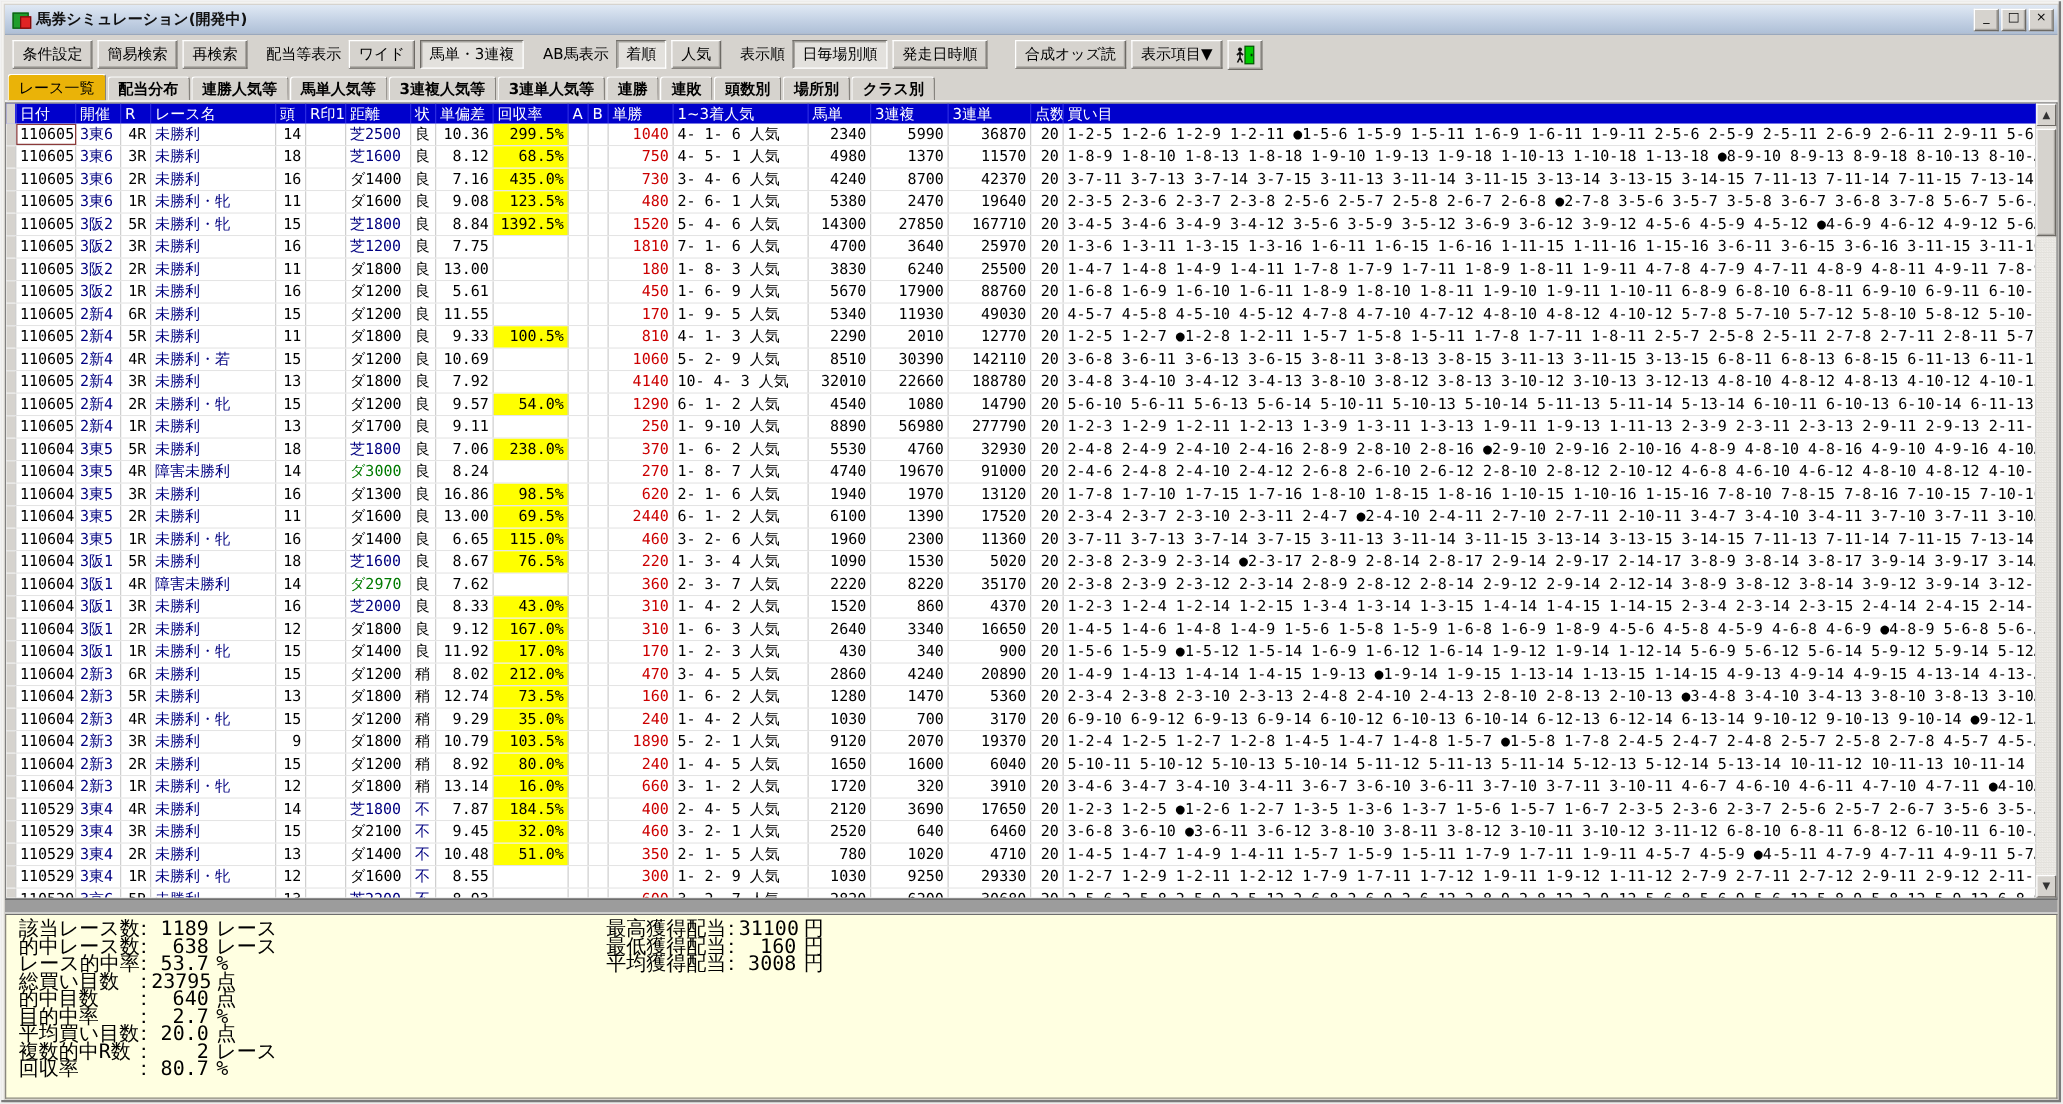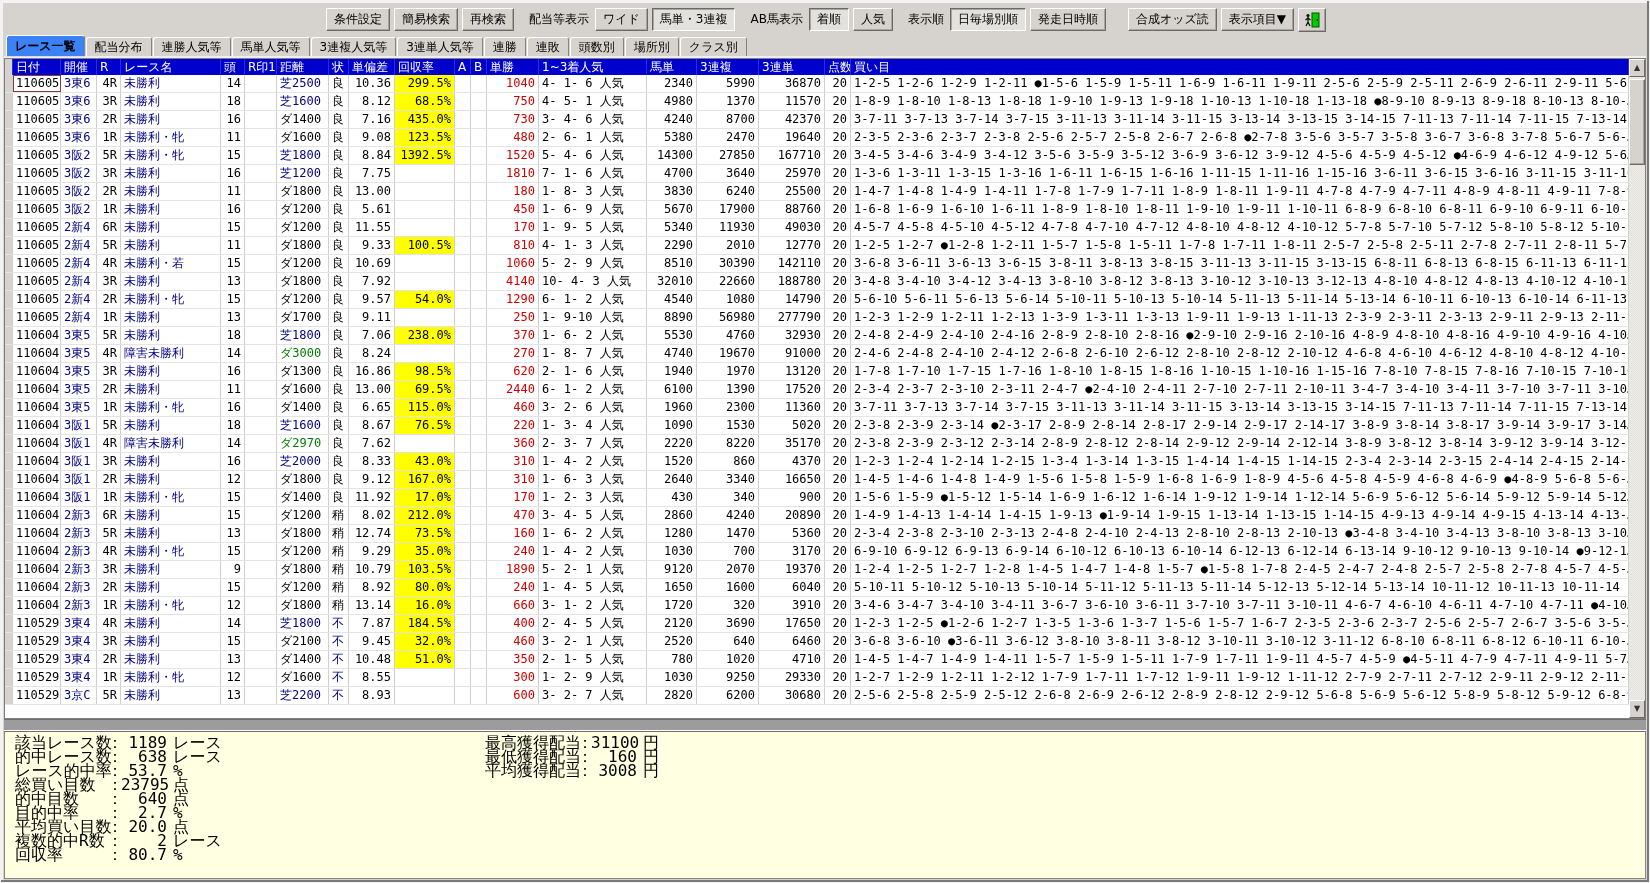--- a/index.html
+++ b/index.html
@@ -25,21 +25,21 @@
   .title-text{font-size:12px;font-weight:bold;color:#111;white-space:nowrap;flex:1;}
   .winbtns{display:flex;gap:2px;}
   .winbtn{
     width:18px;height:16px;font-size:10px;line-height:14px;text-align:center;
     background:#d6d3ce;border:1px solid;border-color:#fff #6d6a65 #6d6a65 #fff;
     box-shadow:inset -1px -1px 0 #a8a5a0;color:#000;cursor:default;
   }
   
   .toolbar{
     height:27px;flex:0 0 27px;display:flex;align-items:center;gap:4px;
-    padding:2px 4px 2px 6px;background:#d6d3ce;justify-content:center;
+    padding:2px 4px 2px 6px;background:#d6d3ce;
   }
   .tb-btn{
     font-size:12px;padding:2px 7px;background:#d6d3ce;color:#000;white-space:nowrap;
     border:1px solid;border-color:#fff #6d6a65 #6d6a65 #fff;box-shadow:inset -1px -1px 0 #a8a5a0;
   }
   .tb-btn.pressed{
     border-color:#6d6a65 #fff #fff #6d6a65;box-shadow:inset 1px 1px 0 #a8a5a0;background:#e3e1dd;
   }
   .tb-label{font-size:12px;margin:0 2px 0 11px;white-space:nowrap;}
   .tb-gap{width:14px;}
@@ -49,23 +49,23 @@
   }
   
   .tabstrip{
     height:21px;flex:0 0 21px;display:flex;align-items:flex-end;padding:0 2px;
     border-bottom:2px solid #f0efed;background:#d6d3ce;
   }
   .tab{
     font-size:12px;padding:2px 8px 1px 8px;margin-right:1px;white-space:nowrap;
     background:#d6d3ce;border:1px solid #86837e;border-bottom:none;
     border-top-color:#fff;border-left-color:#fff;
-    border-radius:3px 3px 0 0;height:15px;line-height:15px;color:#000;
-  }
-  .tab.active{background:#3b82f6;font-weight:bold;height:17px;line-height:17px;box-shadow:0 1px 0 #dcd9d4;}
+    border-radius:3px 3px 0 0;height:15px;line-height:15px;color:#000;font-weight:bold;
+  }
+  .tab.active{background:#eab308;font-weight:normal;height:17px;line-height:17px;box-shadow:0 1px 0 #dcd9d4;}
   
   .table-wrap{flex:1;display:flex;background:#404040;min-height:0;}
   .table-main{flex:1;display:flex;flex-direction:column;min-width:0;border:1px solid #808080;border-right:none;background:#fff;}
   .grid-row{display:grid;align-items:center;}
   .thead{
     background:#0000cc;color:#fff;height:16px;flex:0 0 16px;font-size:12px;
   }
   .thead .hcell{padding:0 3px;overflow:hidden;white-space:pre;border-right:1px solid #2a2ae0;height:16px;line-height:16px;}
   .tbody{flex:1;overflow:hidden;background:#fff;position:relative;}
   .trow{height:17px;font-size:12px;border-bottom:1px solid #e4e4e4;background:#fff;}
@@ -107,20 +107,32 @@
   .sum-colon{display:inline-block;width:14px;}
   .sum-val{display:inline-block;width:46px;text-align:right;}
   .sum-unit{display:inline-block;padding-left:6px;}
   .exit-svg{display:block;}
 </style>
 </head>
 <body>
 
 <div class="window">
 
+  <div class="titlebar">
+    <span class="app-icon">
+        <span class="t1"></span>
+        <span class="t2"></span>
+      </span>
+    <span class="title-text">馬券シミュレーション(開発中)</span>
+    <span class="winbtns">
+      <span class="winbtn">_</span>
+      <span class="winbtn">□</span>
+      <span class="winbtn">×</span>
+    </span>
+  </div>
 
   <div class="toolbar" id="toolbar">
       <span class="tb-btn">条件設定</span>
       <span class="tb-btn">簡易検索</span>
       <span class="tb-btn">再検索</span>
       <span class="tb-label">配当等表示</span>
       <span class="tb-btn">ワイド</span>
       <span class="tb-btn pressed">馬単・3連複</span>
       <span class="tb-label">AB馬表示</span>
       <span class="tb-btn pressed">着順</span>

